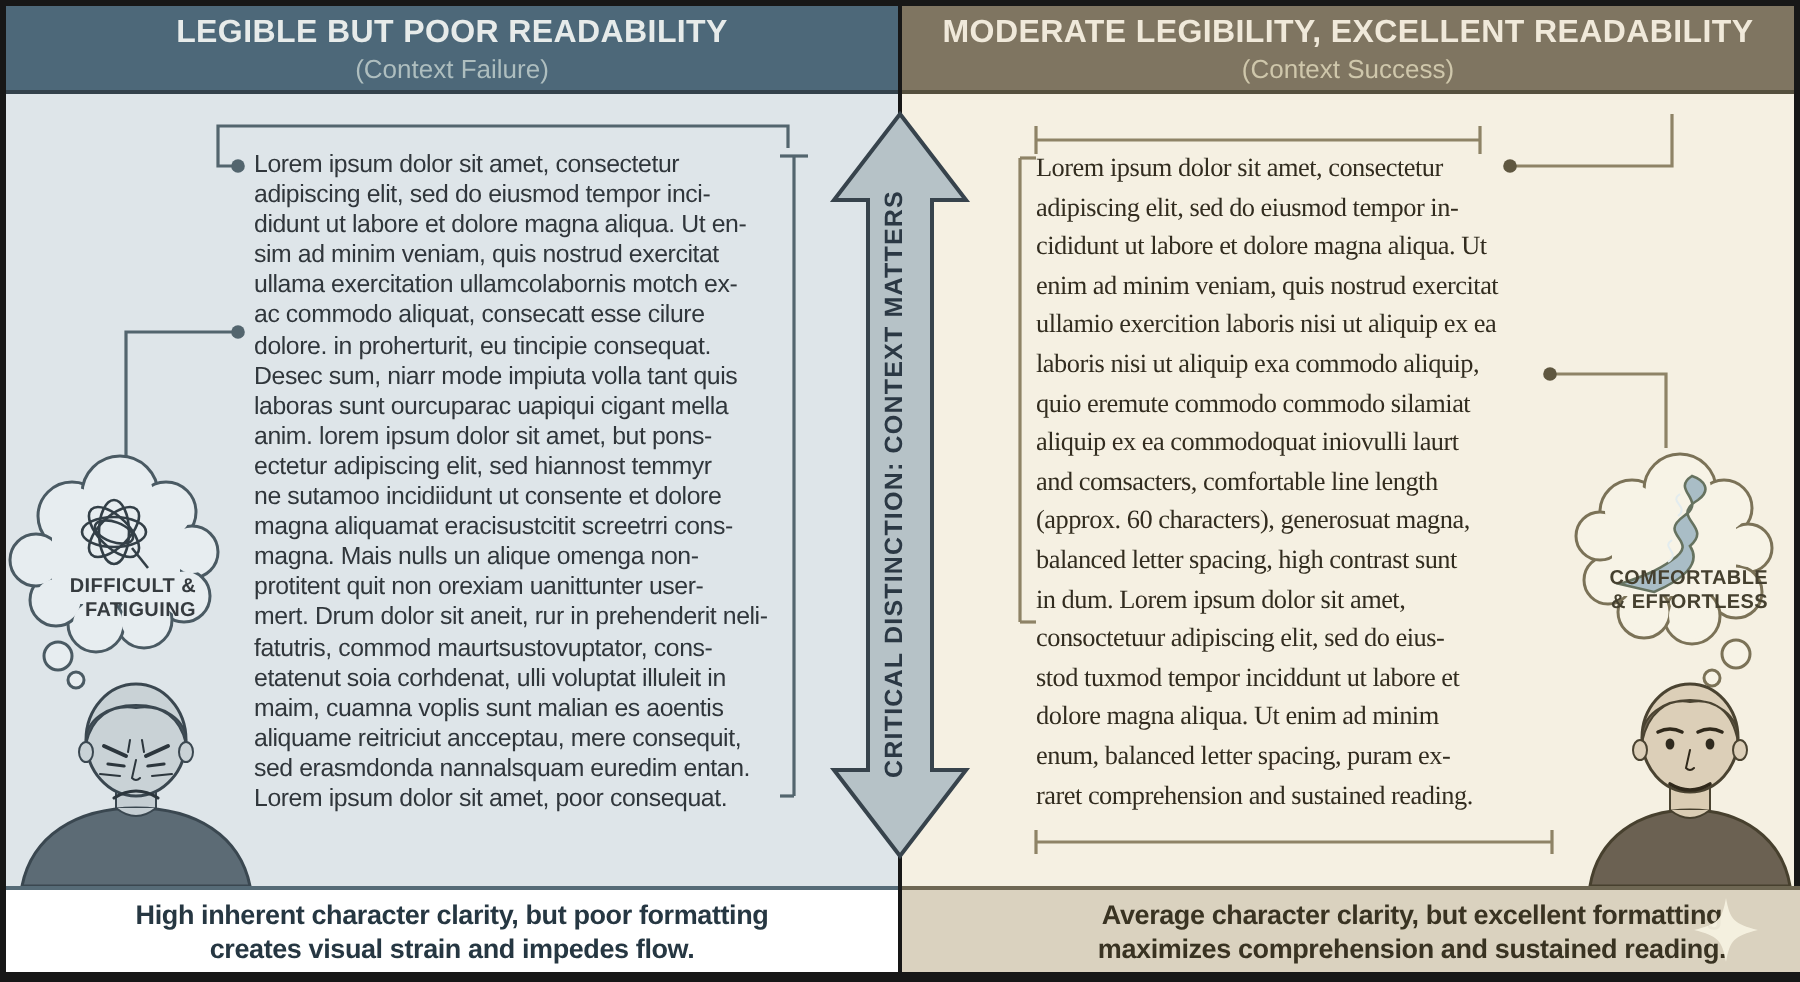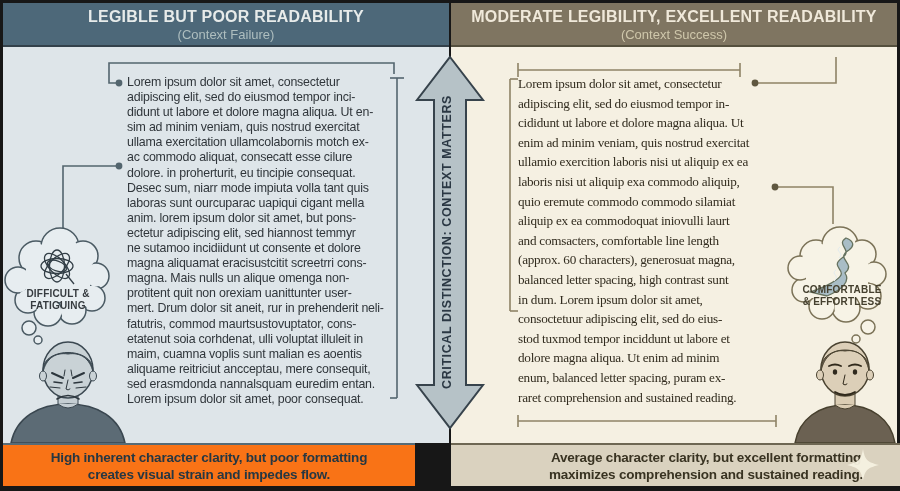--- a/index.html
+++ b/index.html
@@ -20,25 +20,25 @@
   #main-left{left:3px;top:47px;width:446px;height:396px;background:#dee5e9;}
   #main-right{left:451px;top:47px;width:446px;height:396px;background:#f5f0e2;}
   
   #body-left{left:127px;top:75px;width:284px;white-space:pre-line;
     font-size:12.4px;line-height:15.1px;letter-spacing:-.2px;color:#30363b;}
   #body-right{left:518px;top:74px;width:266px;white-space:pre-line;
     font-family:"Liberation Serif",serif;font-size:13.2px;line-height:19.6px;
     letter-spacing:-.25px;color:#322c1f;}
   
   .ftr{top:443px;height:43px;text-align:center;box-sizing:border-box;padding-top:4px;}
-  #ftr-left{left:3px;width:412px;background:#f97316;border-top:2px solid #566b77;color:#263742;}
+  #ftr-left{left:3px;width:446px;background:#ffffff;border-top:2px solid #566b77;color:#263742;}
   #ftr-right{left:451px;width:510px;background:#dad2bf;border-top:2px solid #6e6753;color:#393322;}
   .ftr-text{font-size:13.5px;font-weight:bold;line-height:17px;letter-spacing:-.2px;white-space:pre-line;}
   
-  .bubble-label{font-size:10px;font-weight:bold;line-height:11.5px;text-align:center;
+  .bubble-label{font-size:10px;font-weight:bold;line-height:11.5px;text-align:right;
     letter-spacing:.2px;white-space:pre-line;}
   #bubble-label-left{left:18px;top:288px;width:80px;color:#363b3f;}
   #bubble-label-right{left:800px;top:284px;width:84px;color:#45402f;}
   
   #arrow-label{left:300px;top:232px;width:300px;height:20px;text-align:center;
     transform:rotate(-90deg);transform-origin:center;
     font-size:12.5px;font-weight:bold;letter-spacing:.6px;color:#2b3844;}
   svg{display:block;}
 </style>
 </head>

